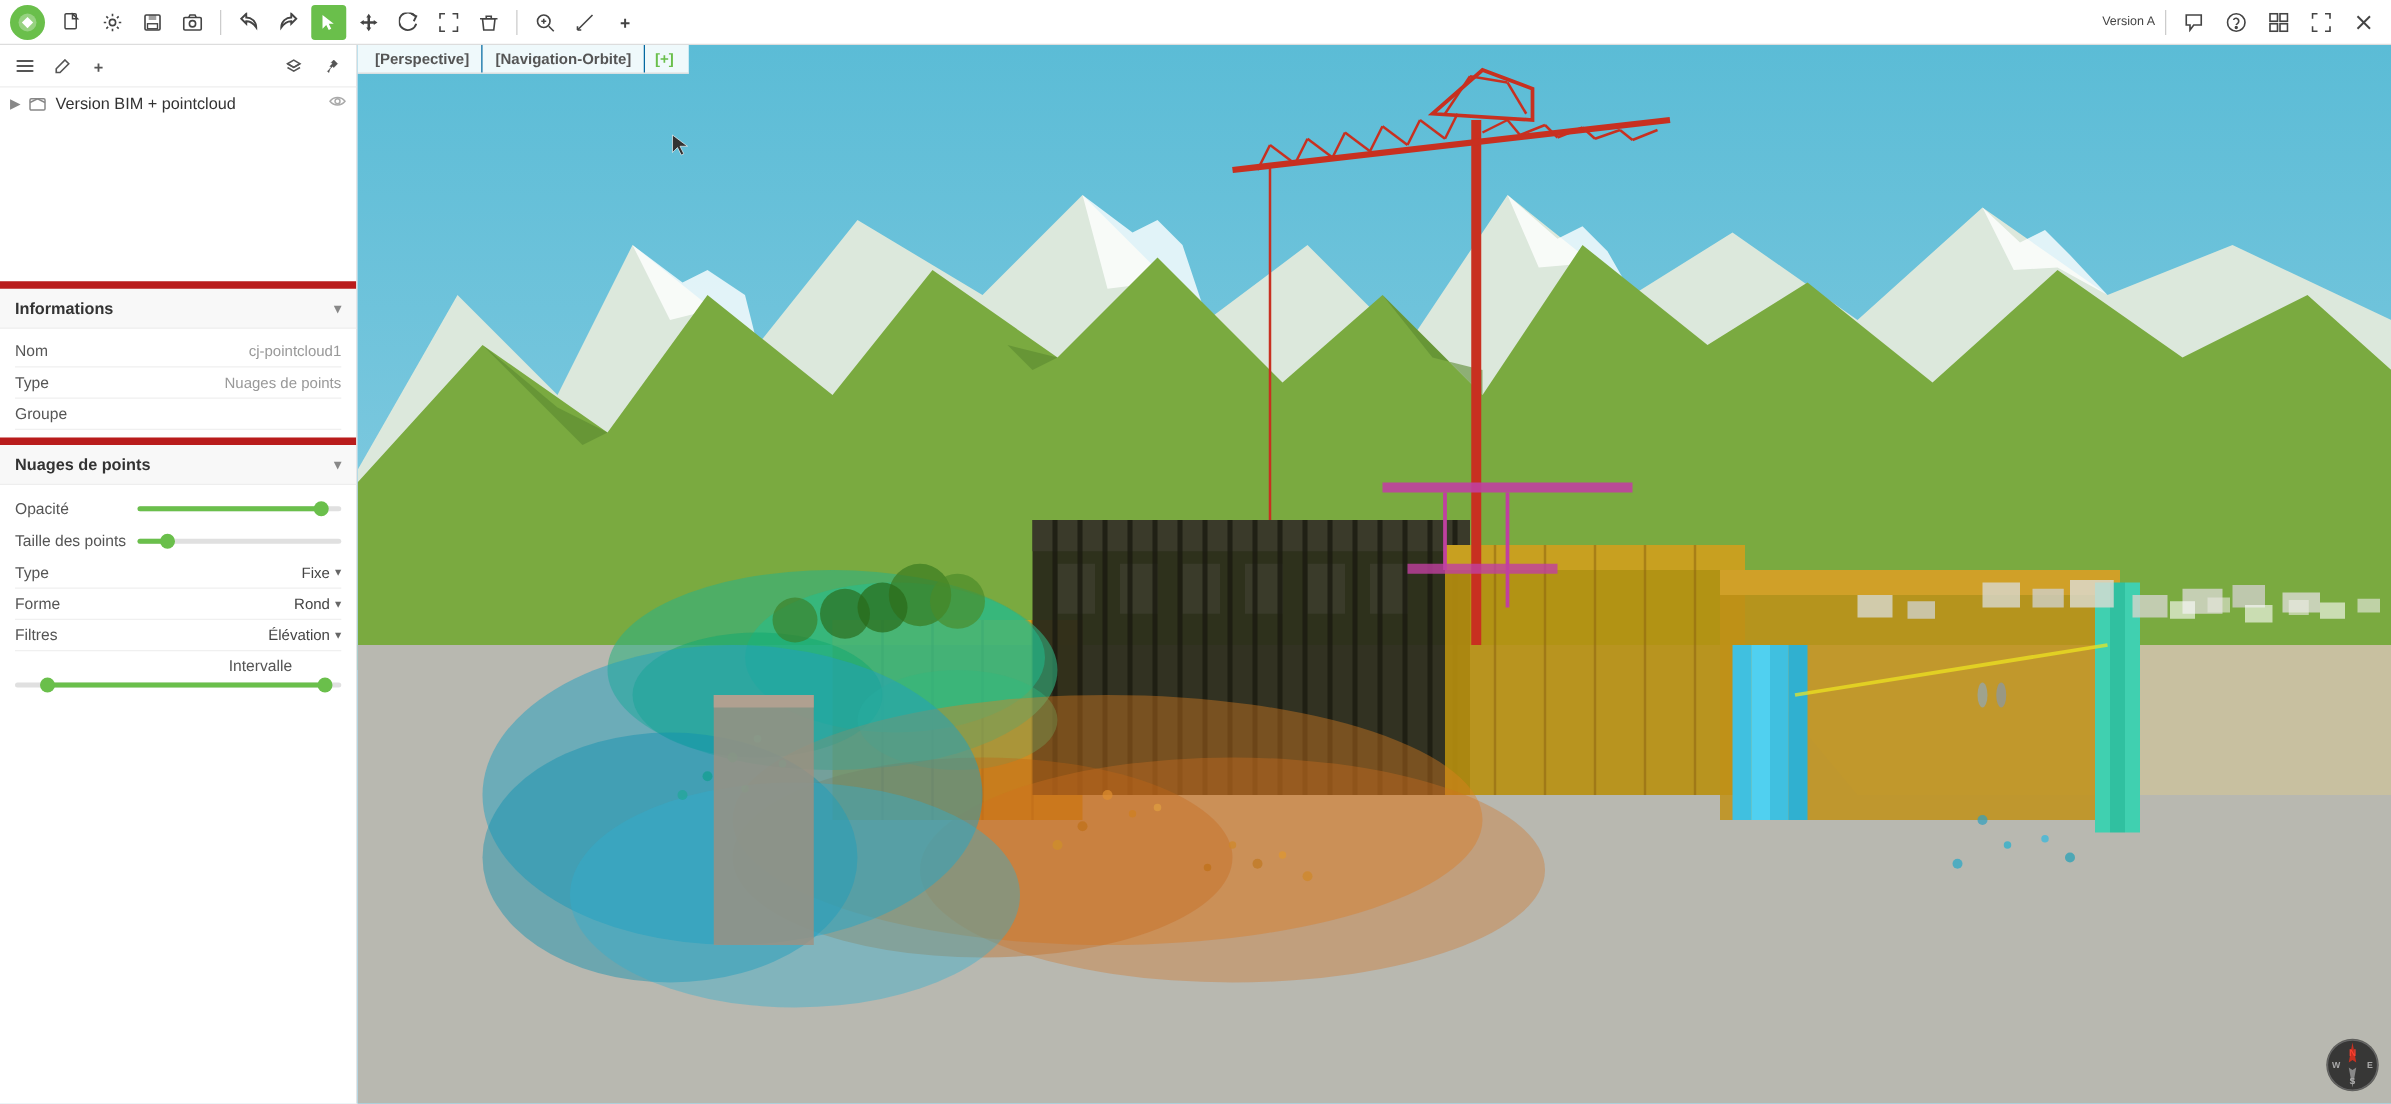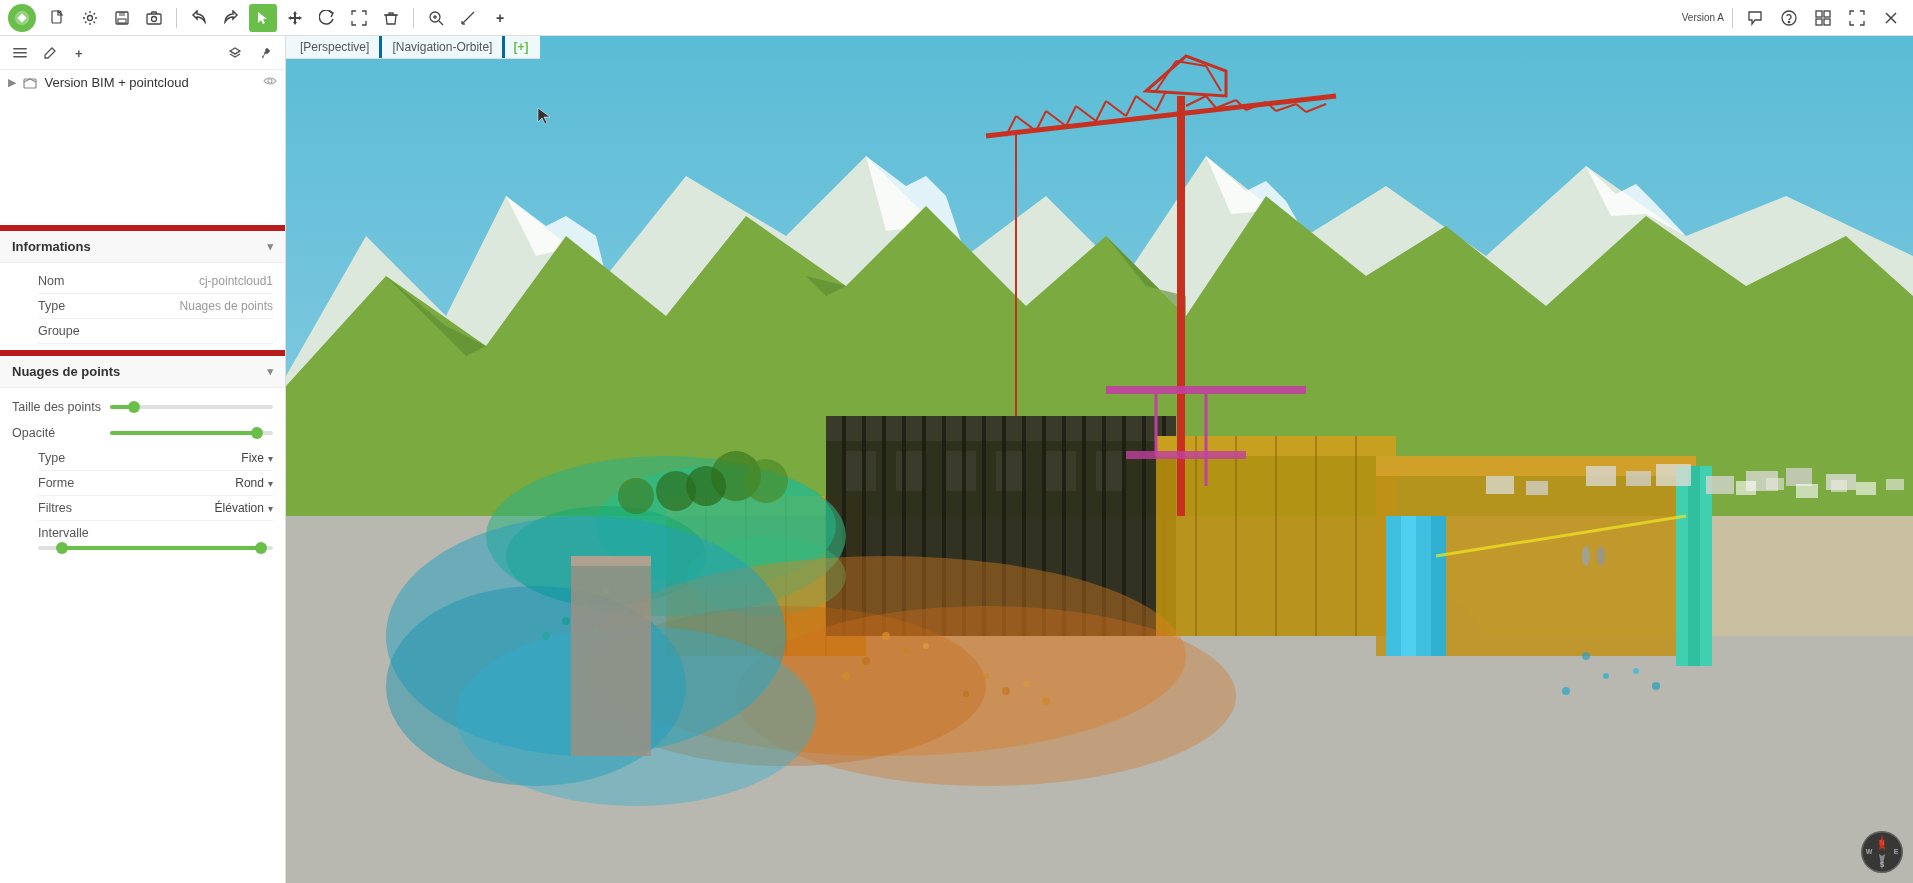--- a/index.html
+++ b/index.html
@@ -128,21 +128,20 @@
 
     .section-content { padding: 6px 12px; }
 
     
     .prop-row {
       display: flex; align-items: center;
       padding: 5px 0;
       font-size: 12.5px;
       color: #333;
       border-bottom: 1px solid #f0f0f0;
-      margin-left: 26px;
     }
     .prop-label { color: #555; min-width: 90px; flex-shrink: 0; }
     .prop-value { color: #999; font-size: 12px; margin-left: auto; text-align: right; }
     .prop-value.with-dropdown {
       display: flex; align-items: center; gap: 4px;
       color: #444;
     }
     .dropdown-arrow { color: #666; font-size: 10px; }
 
     
@@ -166,21 +165,22 @@
       background: rgba(255,255,255,0.9);
       border-bottom: 1px solid #ddd;
       padding: 0 4px;
       z-index: 5;
       font-size: 12px;
     }
     .viewport-tab {
       padding: 4px 10px;
       cursor: pointer;
       color: #555;
-      border-right: 3px solid #0369a1;
+      border-right: 1px solid #0369a1;
+      font-weight: bold;
     }
     .viewport-tab-add {
       padding: 4px 8px; cursor: pointer; color: #6abf4b; font-weight: bold;
     }
 
     
     .compass {
       position: absolute; bottom: 8px; right: 8px;
       width: 40px; height: 40px;
       background: rgba(0,0,0,0.5);
@@ -420,32 +420,32 @@
       </div>
     </div>
 
     <div class="section-header">
       <span>Nuages de points</span>
       <span class="chevron">▾</span>
     </div>
     <div class="section-content">
 
       <div class="slider-row">
+        <span class="slider-label">Opacité</span>
+        <div style="flex:1; position:relative; height:4px; background:#e0e0e0; border-radius:2px;">
+          <div style="position:absolute;top:0;left:0;width:90%;height:100%;background:#6abf4b;border-radius:2px;"></div>
+          <div style="position:absolute;top:50%;left:90%;transform:translate(-50%,-50%);width:12px;height:12px;background:#6abf4b;border-radius:50%;cursor:pointer;"></div>
+        </div>
+      </div>
+
+      <div class="slider-row">
         <span class="slider-label">Taille des points</span>
         <div style="flex:1; position:relative; height:4px; background:#e0e0e0; border-radius:2px;">
           <div style="position:absolute;top:0;left:0;width:15%;height:100%;background:#6abf4b;border-radius:2px;"></div>
           <div style="position:absolute;top:50%;left:15%;transform:translate(-50%,-50%);width:12px;height:12px;background:#6abf4b;border-radius:50%;cursor:pointer;"></div>
-        </div>
-      </div>
-
-      <div class="slider-row">
-        <span class="slider-label">Opacité</span>
-        <div style="flex:1; position:relative; height:4px; background:#e0e0e0; border-radius:2px;">
-          <div style="position:absolute;top:0;left:0;width:90%;height:100%;background:#6abf4b;border-radius:2px;"></div>
-          <div style="position:absolute;top:50%;left:90%;transform:translate(-50%,-50%);width:12px;height:12px;background:#6abf4b;border-radius:50%;cursor:pointer;"></div>
         </div>
       </div>
 
       <div class="prop-row">
         <span class="prop-label">Type</span>
         <div class="prop-value with-dropdown">
           <span>Fixe</span>
           <span class="dropdown-arrow">▾</span>
         </div>
       </div>
@@ -459,21 +459,21 @@
       </div>
 
       <div class="prop-row">
         <span class="prop-label">Filtres</span>
         <div class="prop-value with-dropdown">
           <span>Élévation</span>
           <span class="dropdown-arrow">▾</span>
         </div>
       </div>
 
-      <div class="prop-row" style="border-bottom:none; flex-direction:column; align-items:flex-start; gap:6px;">
+      <div class="prop-row" style="border-bottom:none; flex-direction:column; align-items:flex-end; gap:6px;">
         <span class="prop-label">Intervalle</span>
         <div style="width:100%; position:relative; height:4px; background:#e0e0e0; border-radius:2px;">
           <div style="position:absolute;top:0;left:10%;right:5%;height:100%;background:#6abf4b;border-radius:2px;"></div>
           <div style="position:absolute;top:50%;left:10%;transform:translate(-50%,-50%);width:12px;height:12px;background:#6abf4b;border-radius:50%;cursor:pointer;"></div>
           <div style="position:absolute;top:50%;left:95%;transform:translate(-50%,-50%);width:12px;height:12px;background:#6abf4b;border-radius:50%;cursor:pointer;"></div>
         </div>
       </div>
     </div>
 
   </div>

